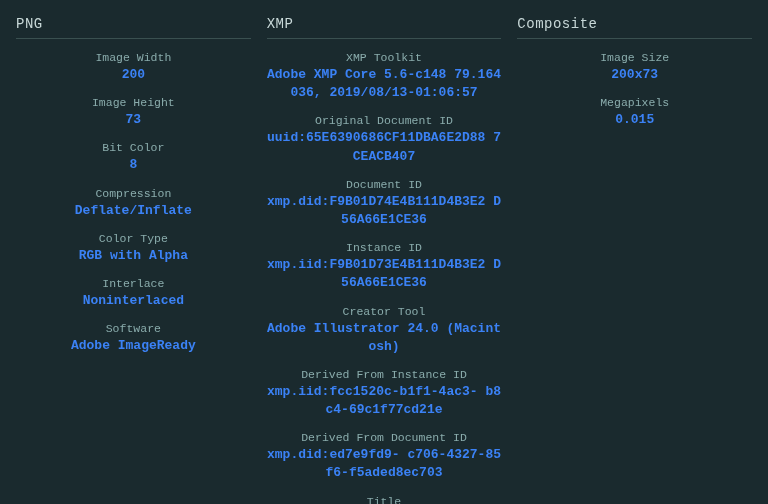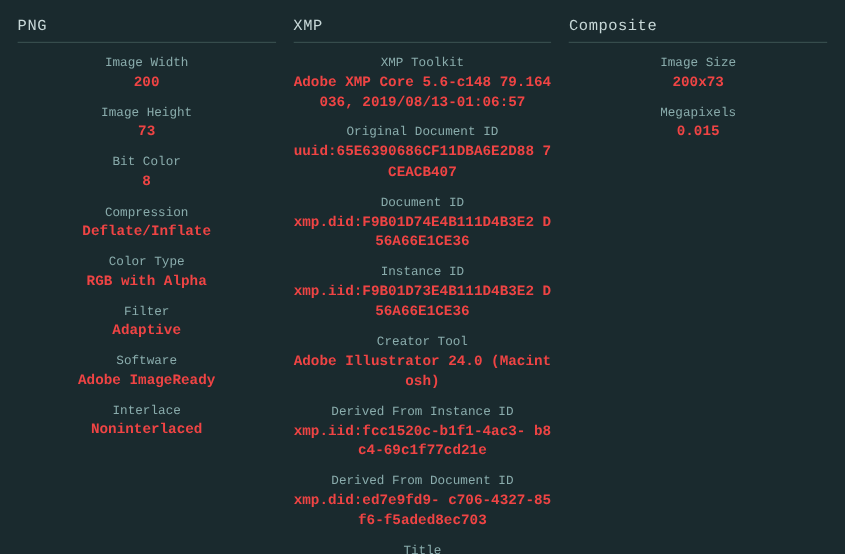--- a/index.html
+++ b/index.html
@@ -50,21 +50,21 @@
 
     .field-label {
       font-size: 11.5px;
       color: #8aacac;
       margin-bottom: 2px;
       font-weight: normal;
     }
 
     .field-value {
       font-size: 13px;
-      color: #ef4444;
+      color: #3b82f6;
       font-weight: bold;
       line-height: 1.4;
       word-break: break-all;
     }
   </style>
 </head>
 <body>
 
 <div class="columns">
 <div class="column">
@@ -83,30 +83,26 @@
       </div>
       <div class="field">
         <div class="field-label">Compression</div>
         <div class="field-value">Deflate/Inflate</div>
       </div>
       <div class="field">
         <div class="field-label">Color Type</div>
         <div class="field-value">RGB with Alpha</div>
       </div>
       <div class="field">
-        <div class="field-label">Filter</div>
-        <div class="field-value">Adaptive</div>
+        <div class="field-label">Interlace</div>
+        <div class="field-value">Noninterlaced</div>
       </div>
       <div class="field">
         <div class="field-label">Software</div>
         <div class="field-value">Adobe ImageReady</div>
-      </div>
-      <div class="field">
-        <div class="field-label">Interlace</div>
-        <div class="field-value">Noninterlaced</div>
       </div>
     </div>
     <div class="column">
       <h2 class="column-header">XMP</h2>
       <div class="field">
         <div class="field-label">XMP Toolkit</div>
         <div class="field-value">Adobe XMP Core 5.6-c148 79.164036, 2019/08/13-01:06:57</div>
       </div>
       <div class="field">
         <div class="field-label">Original Document ID</div>

